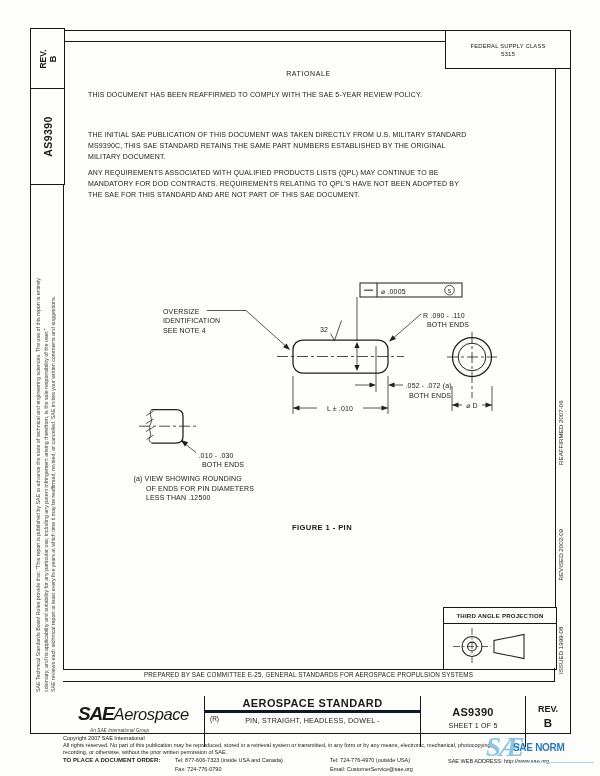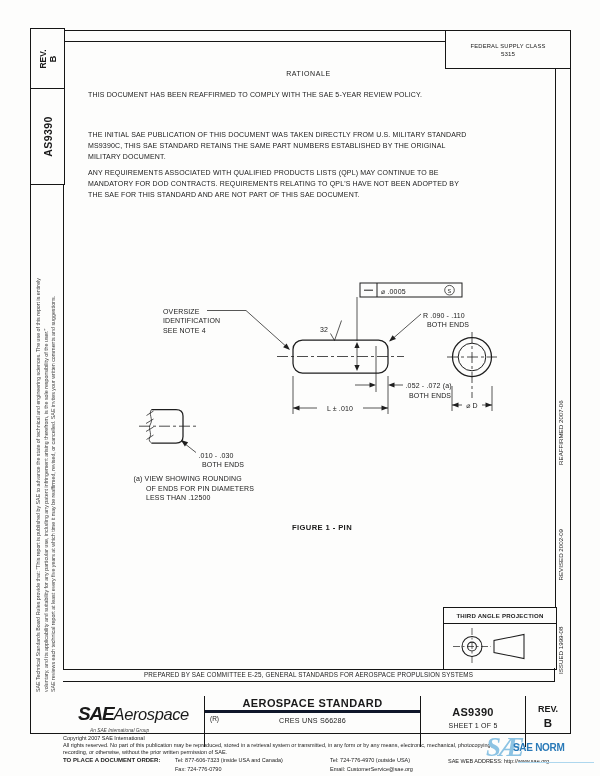--- a/index.html
+++ b/index.html
@@ -242,21 +242,21 @@
     <div class="tb-cell" id="tb-logo">
       <div id="logo-wrap">
         <span id="logo-sae">SAE</span><span id="logo-suffix">Aerospace</span>
         <div id="logo-tagline">An SAE International Group</div>
       </div>
     </div>
     <div class="tb-cell" id="tb-mid">
       <div id="tb-doctype">AEROSPACE STANDARD</div>
       <div id="tb-rmark">(R)</div>
       <div id="tb-title-lines">
-        <div class="tb-title-line">CRES UNS S66286</div>
+        <div class="tb-title-line">PIN, STRAIGHT, HEADLESS, DOWEL -</div>
       </div>
     </div>
     <div class="tb-cell" id="tb-num">
       <div id="tb-docnum">AS9390</div>
       <div id="tb-sheet">SHEET 1 OF 5</div>
     </div>
     <div class="tb-cell" id="tb-rev">
       <div id="tb-revlabel">REV.</div>
       <div id="tb-revval">B</div>
     </div>

